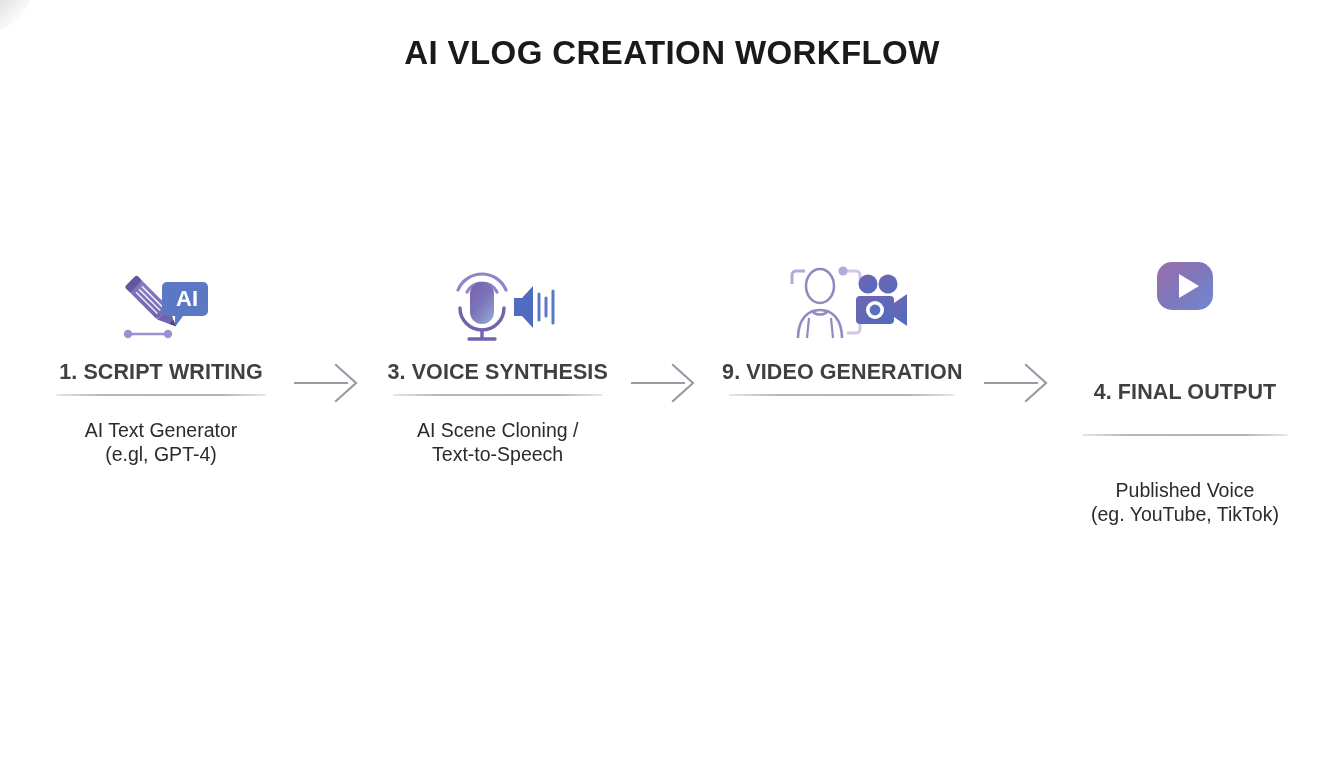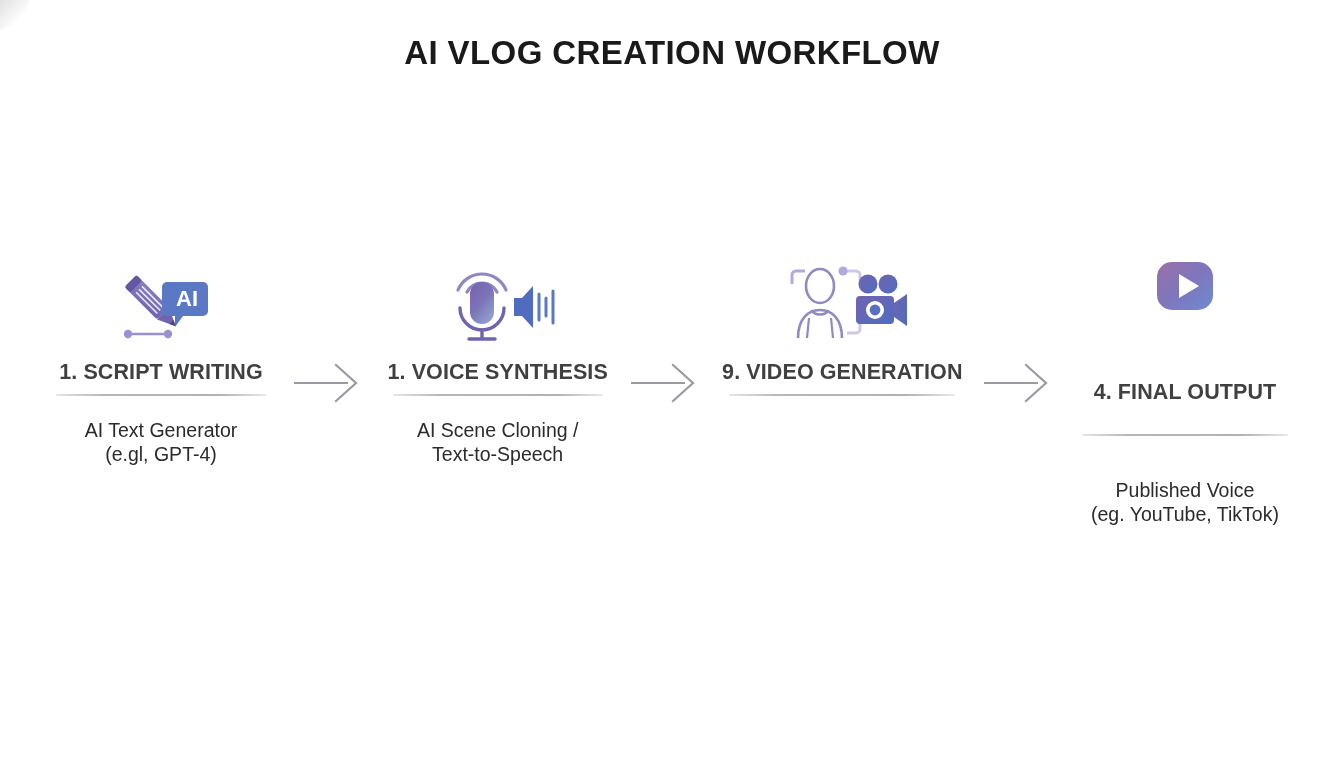--- a/index.html
+++ b/index.html
@@ -183,21 +183,21 @@
           <path d="M20 50 a22 22 0 0 0 44 0" fill="none" stroke="#6f64ad" stroke-width="3.4" stroke-linecap="round"></path>
           <line x1="42" y1="72" x2="42" y2="80" stroke="#6f64ad" stroke-width="3.4" stroke-linecap="round"></line>
           <line x1="29" y1="81" x2="55" y2="81" stroke="#6f64ad" stroke-width="3.4" stroke-linecap="round"></line>
 
           <path d="M74 40 L74 58 L82 58 L93 70 L93 28 L82 40 Z" fill="#4f6cc0"></path>
           <line x1="99" y1="36" x2="99" y2="62" stroke="#5a78c4" stroke-width="3" stroke-linecap="round"></line>
           <line x1="106" y1="40" x2="106" y2="58" stroke="#5a78c4" stroke-width="3" stroke-linecap="round"></line>
           <line x1="113" y1="33" x2="113" y2="65" stroke="#5a78c4" stroke-width="3" stroke-linecap="round"></line>
         </svg>
       </div>
-      <div class="step-title">1. VOICE SYNTHESIS</div>
+      <div class="step-title">3. VOICE SYNTHESIS</div>
       <div class="divider"></div>
       <div class="step-desc">AI Scene Cloning /
 Text-to-Speech</div>
     </div>
 
     <div class="arrow">
       <svg width="74" height="42" viewBox="0 0 74 42" xmlns="http://www.w3.org/2000/svg">
         <line x1="2" y1="21" x2="56" y2="21" stroke="#9a9aa4" stroke-width="2.2"></line>
         <polyline points="44,3 64,21 44,39" fill="none" stroke="#9a9aa4" stroke-width="2.2" stroke-linecap="square"></polyline>
       </svg>

